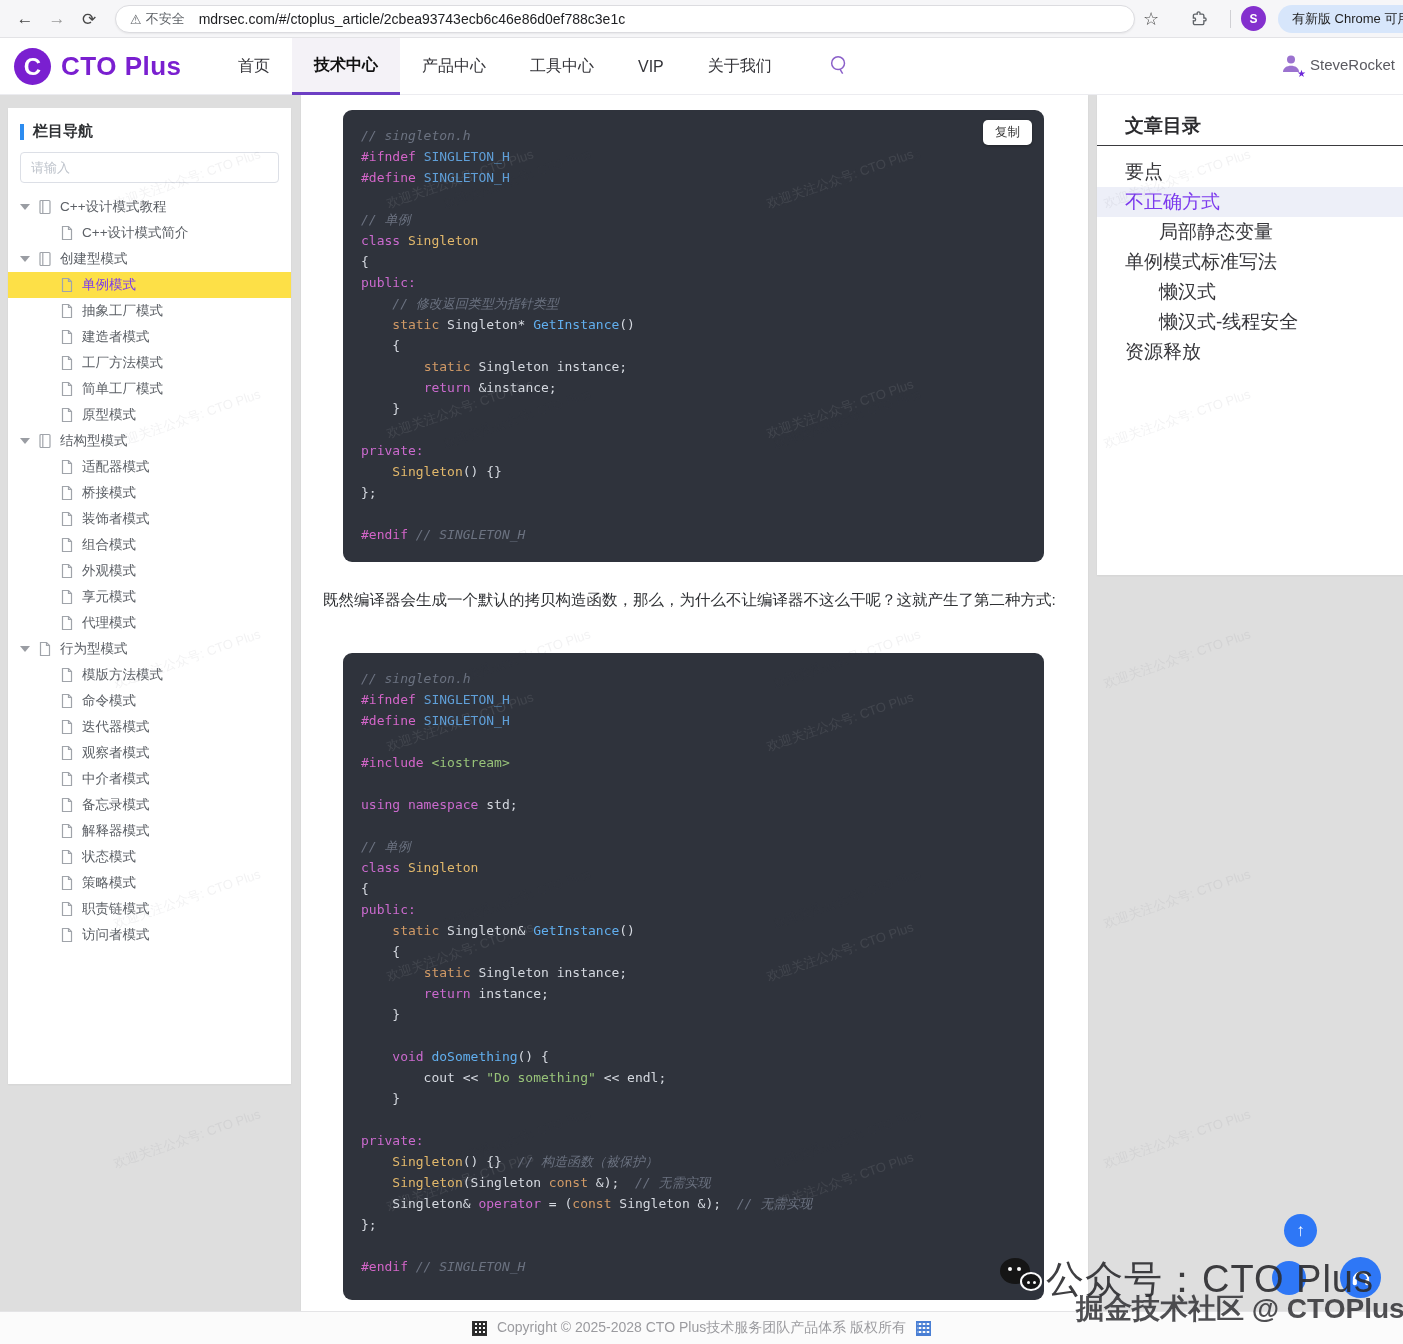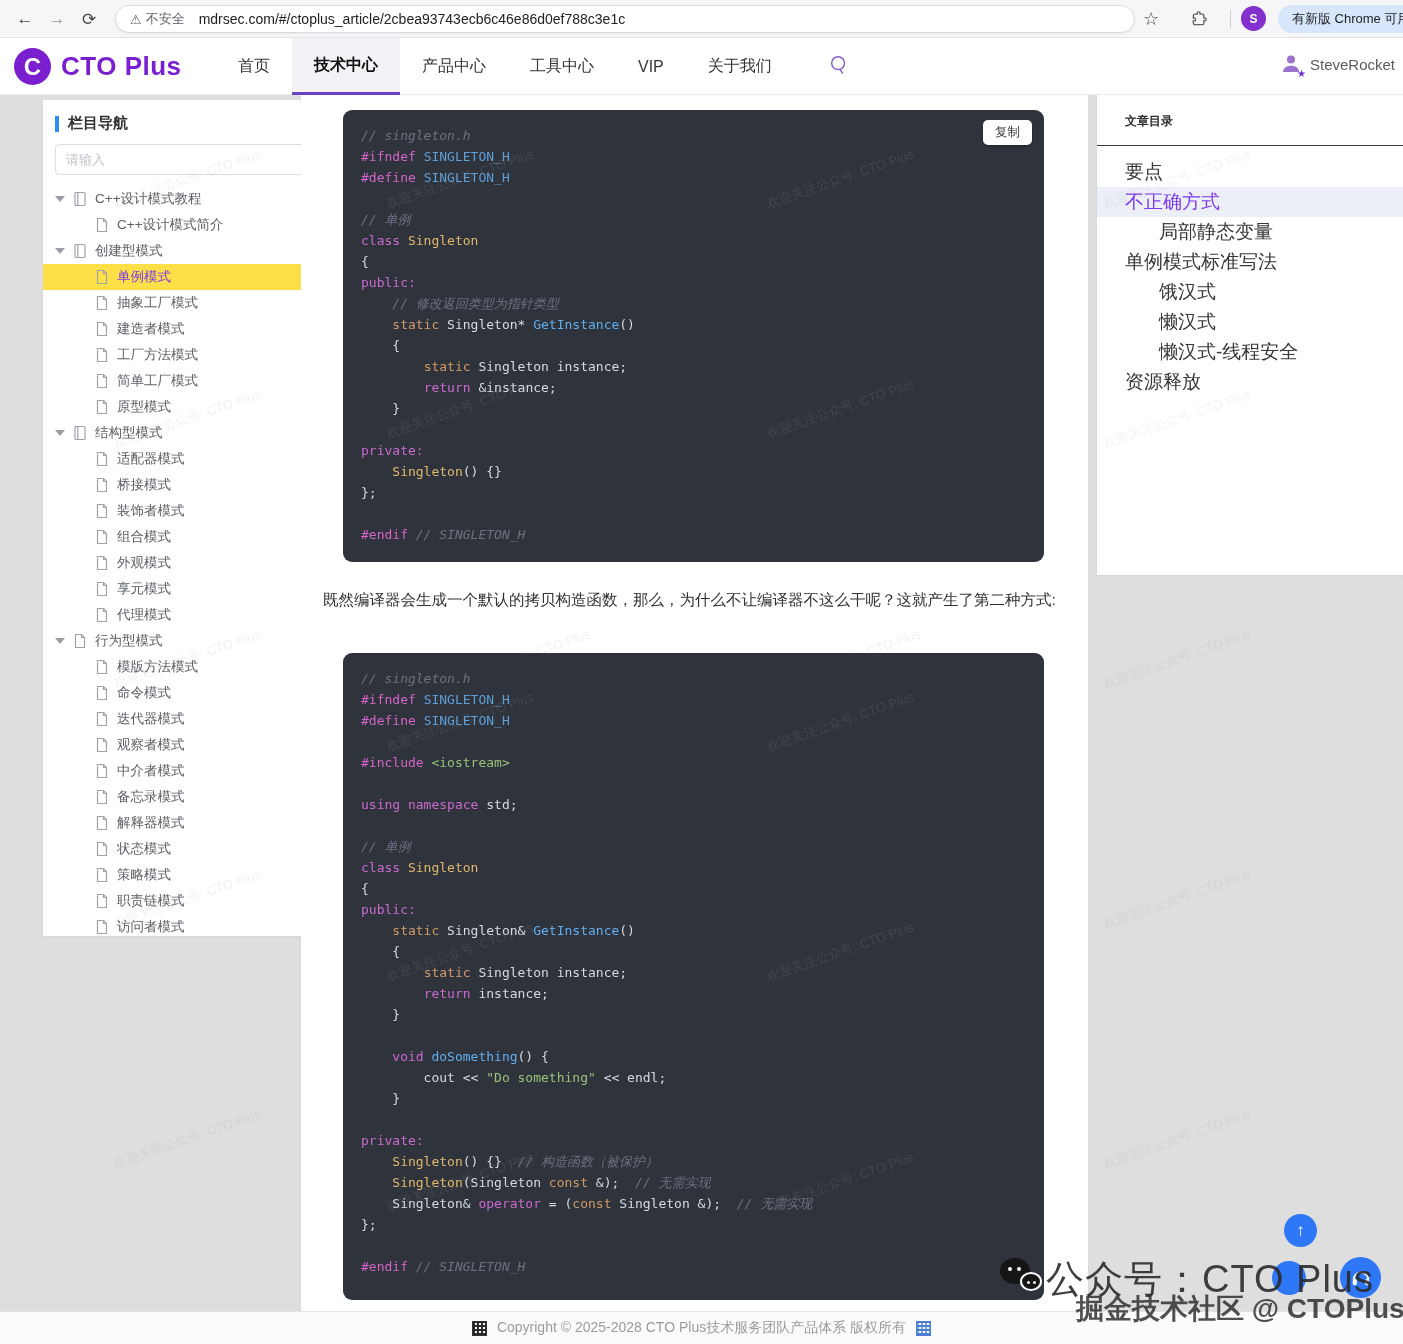--- a/index.html
+++ b/index.html
@@ -29,21 +29,21 @@
   .nav-item{display:flex;align-items:center;padding:0 22px;font-size:16px;color:#35353a;cursor:pointer;}
   .nav-item.active{background:#f4f2f7;font-weight:bold;border-bottom:3px solid #6d3fc4;color:#111;}
   .nav-search{position:absolute;left:828px;top:16px;width:24px;height:24px;cursor:pointer;}
   .user-box{position:absolute;right:8px;top:14px;display:flex;align-items:center;gap:7px;}
   .user-name{font-size:15px;color:#5a5a60;}
   .user-ico{position:relative;width:24px;height:24px;}
   .user-ico .star{position:absolute;right:-3px;bottom:-3px;color:#6d28d9;font-size:10px;}
 
   
   .panel{position:absolute;background:#fff;box-shadow:0 1px 2px rgba(0,0,0,.05);}
-  .sidebar{left:8px;top:100px;width:283px;height:836px;margin-left:35px;}
+  .sidebar{left:8px;top:108px;width:283px;height:976px;}
   .sb-title{display:flex;align-items:center;gap:9px;padding:14px 0 0 12px;font-size:15px;font-weight:bold;color:#2f3134;}
   .sb-bar{width:4px;height:16px;background:var(--accentBlue);}
   .sb-input{position:absolute;left:12px;top:44px;width:259px;height:31px;border:1px solid #dcdfe6;border-radius:4px;font-size:13px;padding:0 10px;color:#606266;background:#fff;font-family:inherit;}
   .sb-input::placeholder{color:#bfc4cc;}
   .tree{position:absolute;left:0;top:86px;width:283px;}
   .tree-row{position:relative;height:26px;display:flex;align-items:center;font-size:13.5px;color:#5c6066;cursor:pointer;white-space:nowrap;}
   .tree-row.lv0{padding-left:30px;}
   .tree-row.lv1{padding-left:52px;}
   .tree-row.active{background:#fde047;color:var(--brand);}
   .caret{position:absolute;left:12px;width:0;height:0;border-left:5px solid transparent;border-right:5px solid transparent;border-top:6px solid #9a9da3;}
@@ -60,21 +60,21 @@
   .tok-kw{color:#cb6ace;}
   .tok-st{color:#d19a66;}
   .tok-ty{color:#e2b86b;}
   .tok-fn{color:#61afef;}
   .tok-str{color:#98c379;}
   .tok-df{color:#5f9fd8;}
   .tok-pl{color:#d5d9e0;}
   .para{position:absolute;left:22px;top:490px;width:748px;font-size:15.5px;color:#2f3134;line-height:29px;}
 
   .toc{left:1097px;top:95px;width:306px;height:480px;}
-  .toc-title{padding:18px 0 0 28px;font-size:12px;font-weight:bold;color:#2b2b2e;}
+  .toc-title{padding:18px 0 0 28px;font-size:19px;font-weight:bold;color:#2b2b2e;}
   .toc-sep{position:absolute;left:0;top:50px;width:306px;height:1px;background:#3a3a3e;}
   .toc-list{position:absolute;left:0;top:62px;width:306px;}
   .toc-item{height:30px;display:flex;align-items:center;font-size:19px;color:#37373b;cursor:pointer;}
   .toc-item.lv0{padding-left:28px;}
   .toc-item.lv1{padding-left:62px;}
   .toc-item.active{background:#edeff8;color:var(--brand);}
 
   
   .footer{position:absolute;left:0;top:1311px;width:1403px;height:33px;background:#fbfbfb;border-top:1px solid #e4e4e6;display:flex;align-items:center;justify-content:center;gap:10px;z-index:8;}
   .footer-text{font-size:14px;color:#9b9b9f;}
@@ -396,21 +396,20 @@
 </div>
 
 <div class="panel toc">
   <div class="toc-title">文章目录</div>
   <div class="toc-sep"></div>
   <div class="toc-list">
       <div class="toc-item lv0">要点</div>
       <div class="toc-item lv0 active">不正确方式</div>
       <div class="toc-item lv1">局部静态变量</div>
       <div class="toc-item lv0">单例模式标准写法</div>
-      <div class="toc-item lv1">饿汉式</div>
       <div class="toc-item lv1">懒汉式</div>
       <div class="toc-item lv1">懒汉式-线程安全</div>
       <div class="toc-item lv0">资源释放</div>
     </div>
 </div>
 
 <div class="footer">
   <span class="qr"></span>
   <span class="footer-text">Copyright © 2025-2028 CTO Plus技术服务团队产品体系 版权所有</span>
   <span class="qr blue"></span>

